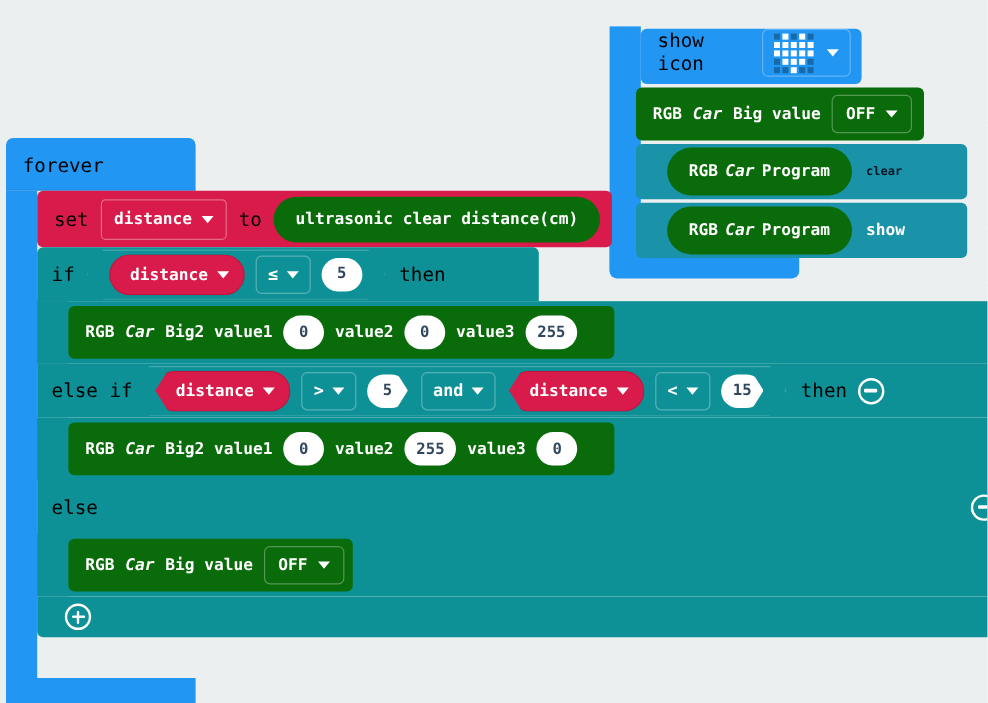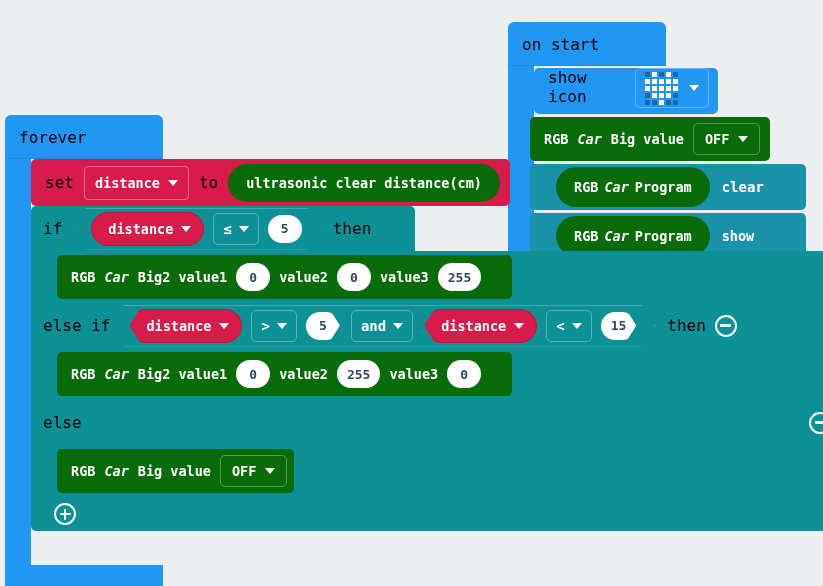--- a/index.html
+++ b/index.html
@@ -185,23 +185,20 @@
   }
 </style>
 </head>
 <body>
 
 <div id="canvas">
   <div id="blocks">
 
     <div class="blk" style="left:508px; top:22px;">
 
-      <div class="event-top" style="width:158px;">
-        <span>on start</span>
-      </div>
 
       <div style="position:relative; display:flex;">
         <div class="event-left" style="height:204px;"></div>
         <div style="display:flex; flex-direction:column; gap:3px; padding-top:2px;">
 
           <div class="blk" style="position:relative;">
             <div style="background:#2196f3; border-radius:5px; height:46px; display:flex; align-items:flex-start; padding:0 9px 0 14px; gap:12px; width:184px;">
               <span>show icon</span>
               <div class="icon-field">
                 <div class="matrix" id="led-matrix">
@@ -245,21 +242,21 @@
               <span class="caret"></span>
             </div>
           </div>
 
           <div style="background:#1a92a8; border-radius:5px; height:46px; display:flex; align-items:center; padding:0 12px 0 26px; gap:12px; width:276px; margin-left:-4px;">
             <div class="grn-rep">
               <span>RGB</span>
               <span class="ital" style="margin:0 6px;">Car</span>
               <span>Program</span>
             </div>
-            <span style="color:#ffffff;font-weight:bold;font-size:14px;">clear</span>
+            <span style="color:#0f172a;font-weight:bold;font-size:10px;">clear</span>
           </div>
 
           <div style="background:#1a92a8; border-radius:5px; height:46px; display:flex; align-items:center; padding:0 12px 0 26px; gap:12px; width:276px; margin-left:-4px;">
             <div class="grn-rep">
               <span>RGB</span>
               <span class="ital" style="margin:0 6px;">Car</span>
               <span>Program</span>
             </div>
             <span style="color:#fff;font-weight:bold;font-size:13.5px;">show</span>
           </div>
@@ -287,21 +284,21 @@
               <span class="caret"></span>
             </div>
             <span>to</span>
             <div class="grn-rep" style="height:38px;border-radius:19px;">
               <span>ultrasonic clear distance(cm)</span>
             </div>
           </div>
 
           <div style="position:relative;">
 
-            <div class="ctrl-row" style="width:384px; border-radius:5px 5px 0 0;">
+            <div class="ctrl-row" style="width:418px; border-radius:5px 5px 0 0;">
               <span style="margin-right:10px;">if</span>
               <div class="hex-outer">
                 <div class="var-rep">
                   <span>distance</span>
                   <span class="caret"></span>
                 </div>
                 <div class="op-dd">
                   <span>≤</span>
                   <span class="caret"></span>
                 </div>

